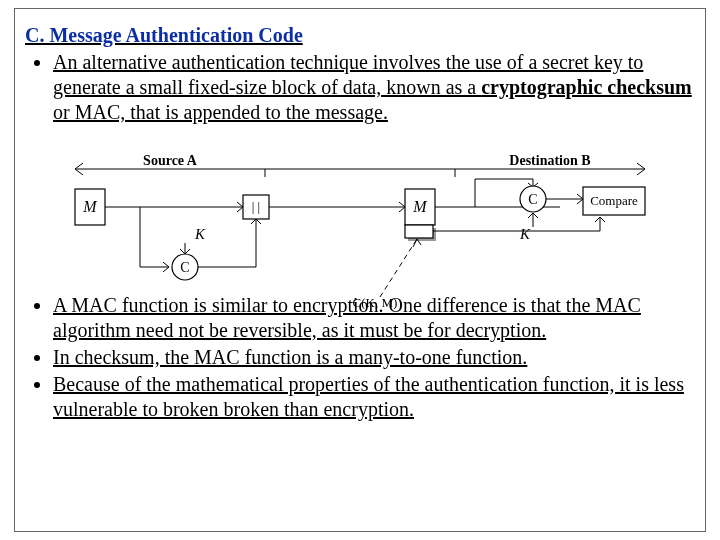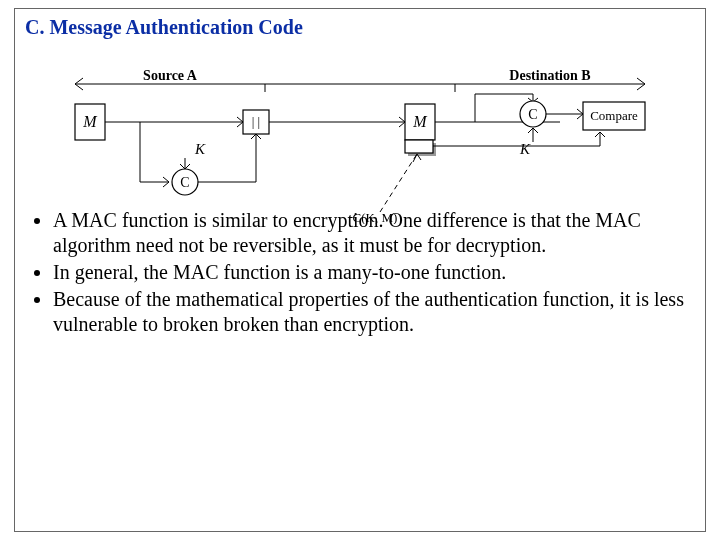--- a/index.html
+++ b/index.html
@@ -9,24 +9,25 @@
     color: #000;
     margin: 0;
     padding: 8px 14px 8px 14px;
     background: #fff;
     width: 720px;
     height: 540px;
     box-sizing: border-box;
   }
   .slide {
     border: 1px solid #666;
-    padding: 6px 10px 30px 10px;
+    padding: 14px 10px 30px 10px;
     height: 100%;
     box-sizing: border-box;
     position: relative;
+    text-decoration: underline;
   }
   .heading {
     color: #0b2ea5;
     font-weight: bold;
     margin: 0 0 2px 0;
   }
   ul.bullets {
     list-style: disc;
     margin: 0;
     padding-left: 28px;
@@ -62,20 +63,25 @@
   .dash { stroke-dasharray: 5 4; }
   .shadow { fill: #999; stroke: none; }
 </style>
 </head>
 <body>
 
 <div class="slide">
 
   <div class="heading">C. Message Authentication Code</div>
 
+  <ul class="bullets">
+    <li>
+      <span>An alternative authentication technique involves the use of a secret key to generate a small fixed-size block of data, known as a </span><span class="bold">cryptographic checksum</span><span> or MAC, that is appended to the message.</span>
+    </li>
+  </ul>
 
   <svg class="figure" viewBox="0 0 610 160">
 
     <line class="thinline" x1="20" y1="20" x2="590" y2="20"></line>
 
     <polyline class="thinline" points="28,14 20,20 28,26"></polyline>
     <polyline class="thinline" points="582,14 590,20 582,26"></polyline>
 
     <line class="thinline" x1="210" y1="20" x2="210" y2="28"></line>
     <line class="thinline" x1="400" y1="20" x2="400" y2="28"></line>
@@ -140,17 +146,17 @@
     <line class="thinline" x1="545" y1="82" x2="545" y2="68"></line>
     <polyline class="thinline" points="540,73 545,68 550,73"></polyline>
 
     <rect class="box" x="528" y="38" width="62" height="28"></rect>
     <text class="txt" x="559" y="56" text-anchor="middle" font-size="13">Compare</text>
 
   </svg>
 
   <ul class="bullets" style="margin-top:-18px;">
     <li><span>A MAC function is similar to encryption. One difference is that the MAC algorithm need not be reversible, as it must be for decryption.</span></li>
-    <li><span>In general, the MAC function is a many-to-one function.</span></li>
+    <li><span>In checksum, the MAC function is a many-to-one function.</span></li>
     <li><span>Because of the mathematical properties of the authentication function, it is less vulnerable to broken broken than encryption.</span></li>
   </ul>
 
 </div>
 
 </body></html>

